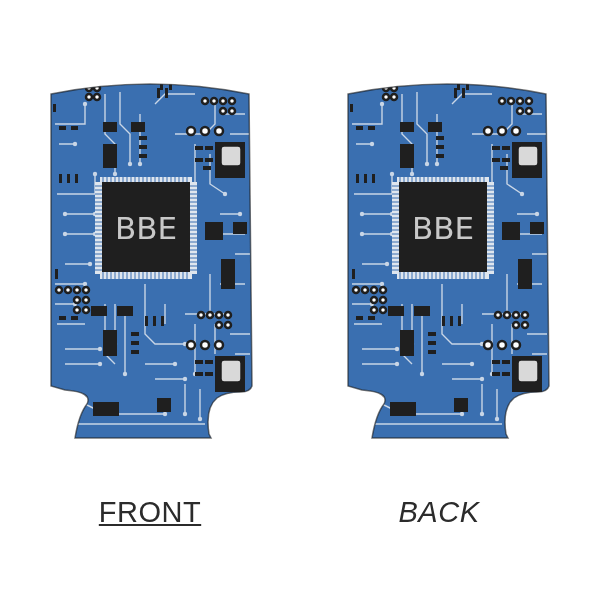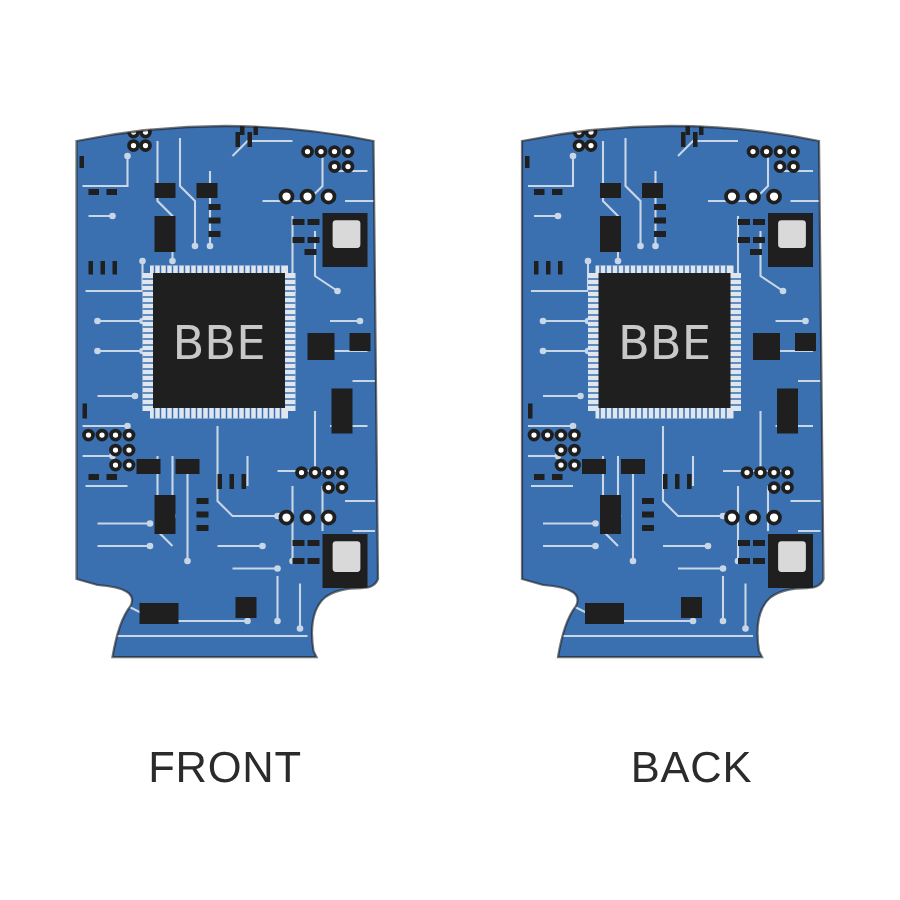--- a/index.html
+++ b/index.html
@@ -193,21 +193,21 @@
         <path d="M58,197 V205 M62,197 V205 M66,197 V205 M70,197 V205 M74,197 V205 M78,197 V205 M82,197 V205 M86,197 V205 M90,197 V205 M94,197 V205 M98,197 V205 M102,197 V205 M106,197 V205 M110,197 V205 M114,197 V205 M118,197 V205 M122,197 V205 M126,197 V205 M130,197 V205 M134,197 V205 M138,197 V205 M142,197 V205"></path>
         <path d="M50,112 H58 M50,116 H58 M50,120 H58 M50,124 H58 M50,128 H58 M50,132 H58 M50,136 H58 M50,140 H58 M50,144 H58 M50,148 H58 M50,152 H58 M50,156 H58 M50,160 H58 M50,164 H58 M50,168 H58 M50,172 H58 M50,176 H58 M50,180 H58 M50,184 H58 M50,188 H58 M50,192 H58 M50,196 H58"></path>
         <path d="M144,112 H152 M144,116 H152 M144,120 H152 M144,124 H152 M144,128 H152 M144,132 H152 M144,136 H152 M144,140 H152 M144,144 H152 M144,148 H152 M144,152 H152 M144,156 H152 M144,160 H152 M144,164 H152 M144,168 H152 M144,172 H152 M144,176 H152 M144,180 H152 M144,184 H152 M144,188 H152 M144,192 H152 M144,196 H152"></path>
       </g>
       <rect x="57" y="108" width="88" height="90" fill="#1f1f1f"></rect>
       <text x="101" y="165" text-anchor="middle" font-family="DejaVu Sans, sans-serif" font-size="31" fill="#c8c8c8">BBE</text>
     </g>
     <path d="M6,20 Q105,0 204,20 L207,312 Q205,318 196,318 Q180,318 172,324 Q160,334 164,360 L166,364 L30,364 Q34,340 42,330 Q48,318 20,316 L6,312 Z" fill="none" stroke="#1a1a1a" stroke-width="1.5" opacity="0.6"></path>
   </svg>
 </div>
-<div class="caption" style="left:45px;">FRONT</div>
+<div class="caption" style="left:45px;text-decoration:underline;">FRONT</div>
 
 <div class="panel" style="left:342px;">
   <svg width="210" height="370" viewBox="0 0 210 370">
     <defs>
       <clipPath id="shapeB">
         <path d="M6,20 Q105,0 204,20 L207,312 Q205,318 196,318 Q180,318 172,324 Q160,334 164,360 L166,364 L30,364 Q34,340 42,330 Q48,318 20,316 L6,312 Z"></path>
       </clipPath>
     </defs>
     <g clip-path="url(#shapeB)">
       <use href="#circuit"></use>
@@ -222,13 +222,13 @@
         <path d="M58,197 V205 M62,197 V205 M66,197 V205 M70,197 V205 M74,197 V205 M78,197 V205 M82,197 V205 M86,197 V205 M90,197 V205 M94,197 V205 M98,197 V205 M102,197 V205 M106,197 V205 M110,197 V205 M114,197 V205 M118,197 V205 M122,197 V205 M126,197 V205 M130,197 V205 M134,197 V205 M138,197 V205 M142,197 V205"></path>
         <path d="M50,112 H58 M50,116 H58 M50,120 H58 M50,124 H58 M50,128 H58 M50,132 H58 M50,136 H58 M50,140 H58 M50,144 H58 M50,148 H58 M50,152 H58 M50,156 H58 M50,160 H58 M50,164 H58 M50,168 H58 M50,172 H58 M50,176 H58 M50,180 H58 M50,184 H58 M50,188 H58 M50,192 H58 M50,196 H58"></path>
         <path d="M144,112 H152 M144,116 H152 M144,120 H152 M144,124 H152 M144,128 H152 M144,132 H152 M144,136 H152 M144,140 H152 M144,144 H152 M144,148 H152 M144,152 H152 M144,156 H152 M144,160 H152 M144,164 H152 M144,168 H152 M144,172 H152 M144,176 H152 M144,180 H152 M144,184 H152 M144,188 H152 M144,192 H152 M144,196 H152"></path>
       </g>
       <rect x="57" y="108" width="88" height="90" fill="#1f1f1f"></rect>
       <text x="101" y="165" text-anchor="middle" font-family="DejaVu Sans, sans-serif" font-size="31" fill="#c8c8c8">BBE</text>
     </g>
     <path d="M6,20 Q105,0 204,20 L207,312 Q205,318 196,318 Q180,318 172,324 Q160,334 164,360 L166,364 L30,364 Q34,340 42,330 Q48,318 20,316 L6,312 Z" fill="none" stroke="#1a1a1a" stroke-width="1.5" opacity="0.6"></path>
   </svg>
 </div>
-<div class="caption" style="left:356px;">BACK</div>
+<div class="caption" style="left:334px;font-style:italic;">BACK</div>
 
 </body></html>

